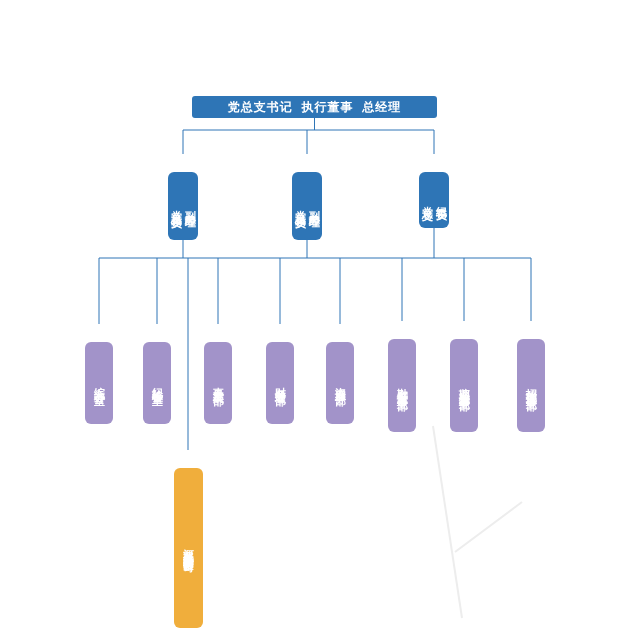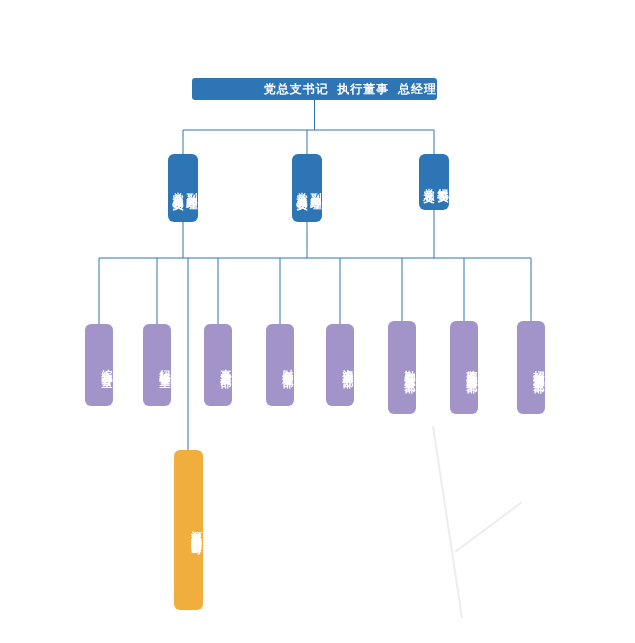--- a/index.html
+++ b/index.html
@@ -15,22 +15,23 @@
     overflow:hidden;
   }
   svg.connectors {
     position:absolute; left:0; top:0;
   }
   .node {
     position:absolute;
     color:#ffffff;
     display:flex;
     align-items:center;
-    justify-content:flex-end;
+    justify-content:center;
     text-align:center;
+    margin-top:18px;
   }
   .root-node {
     background:#2e75b6;
     border-radius:3px;
     font-size:12px;
     font-weight:bold;
     letter-spacing:1px;
     white-space:pre;
   }
   .l2-node {

